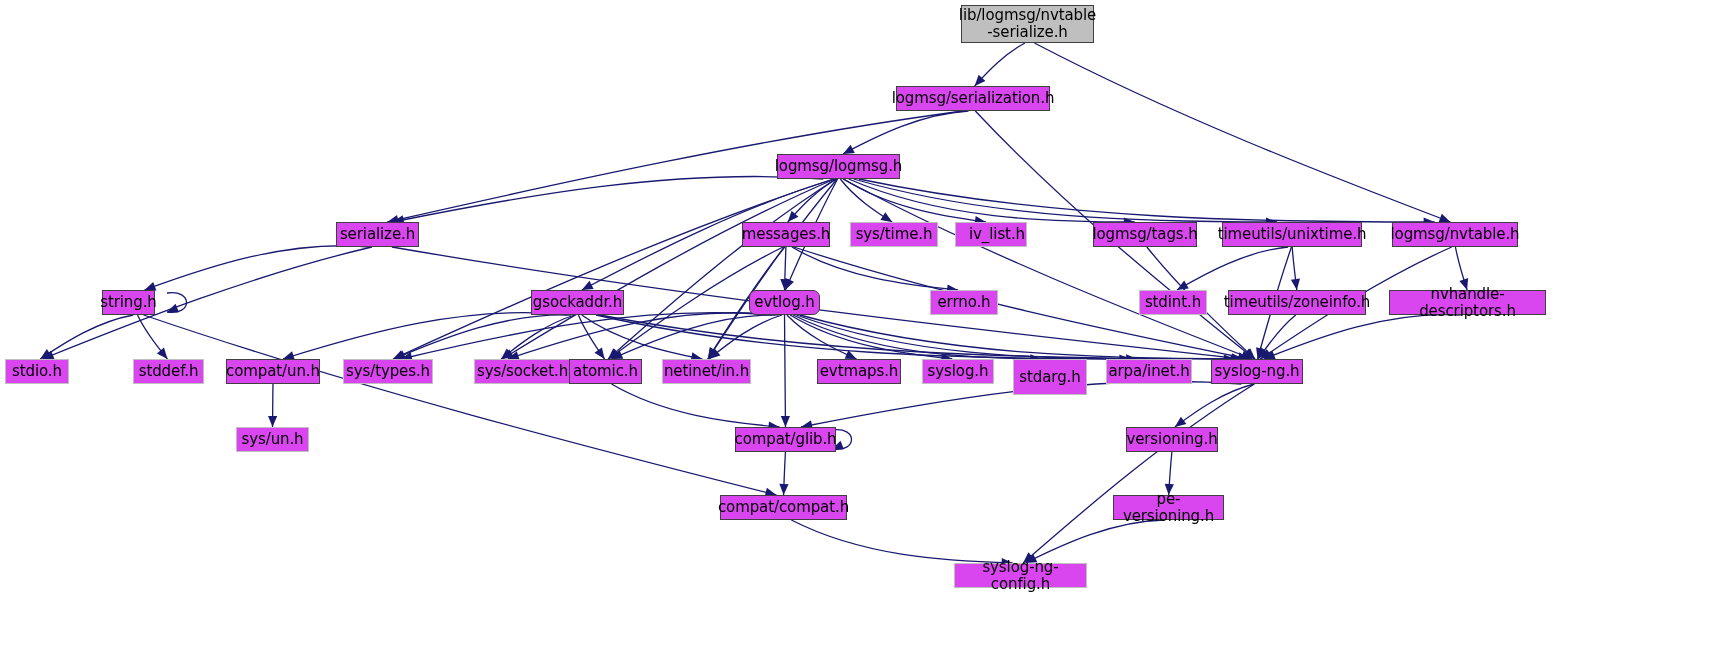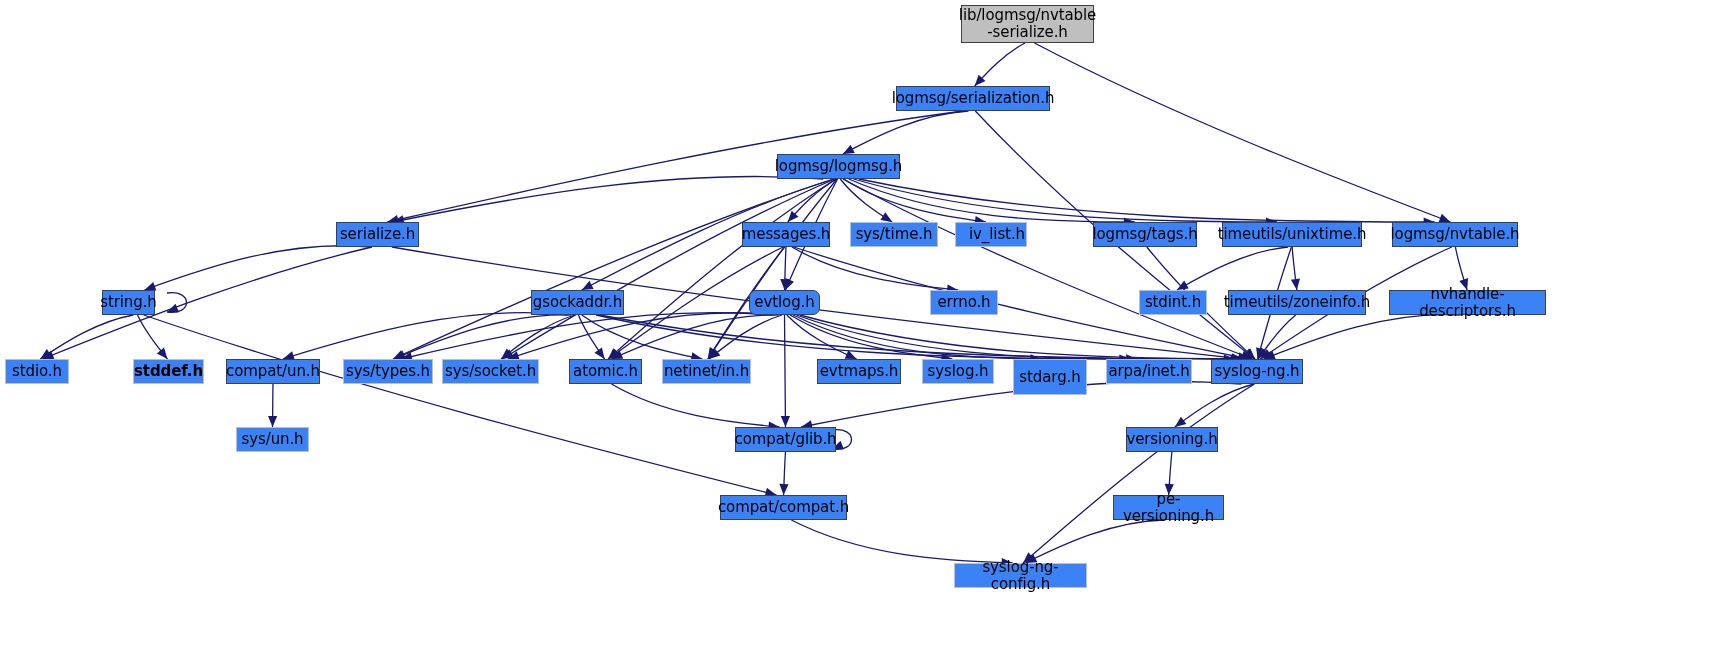--- a/index.html
+++ b/index.html
@@ -22,21 +22,21 @@
     width: 1714px;
     height: 649px;
   }
   .node-box {
     position: absolute;
     box-sizing: border-box;
     display: flex;
     align-items: center;
     justify-content: center;
     text-align: center;
-    background: #3b82f6;
+    background: #d946ef;
     border: 1px solid #c0c0c0;
     color: #000000;
     font-size: 15px;
     line-height: 1.12;
     white-space: pre-line;
     letter-spacing: -0.1px;
   }
   .node-box.strong {
     border: 1.6px solid #404040;
   }
@@ -205,24 +205,24 @@
       <div class="node-box strong" style="left: 1222px; top: 222px; width: 140px; height: 25px;">timeutils/unixtime.h</div>
       <div class="node-box strong" style="left: 1392px; top: 222px; width: 126px; height: 25px;">logmsg/nvtable.h</div>
       <div class="node-box strong" style="left: 102px; top: 290px; width: 53px; height: 25px;">string.h</div>
       <div class="node-box strong" style="left: 531px; top: 290px; width: 93px; height: 25px;">gsockaddr.h</div>
       <div class="node-box strong" style="left: 749px; top: 290px; width: 71px; height: 25px; border-radius: 7px;">evtlog.h</div>
       <div class="node-box " style="left: 930px; top: 290px; width: 68px; height: 25px;">errno.h</div>
       <div class="node-box " style="left: 1139px; top: 290px; width: 68px; height: 25px;">stdint.h</div>
       <div class="node-box strong" style="left: 1228px; top: 290px; width: 138px; height: 25px;">timeutils/zoneinfo.h</div>
       <div class="node-box strong" style="left: 1389px; top: 290px; width: 157px; height: 25px;">nvhandle-descriptors.h</div>
       <div class="node-box " style="left: 5px; top: 359px; width: 64px; height: 25px;">stdio.h</div>
-      <div class="node-box " style="left: 133px; top: 359px; width: 71px; height: 25px; font-weight: bold;">stddef.h</div>
+      <div class="node-box " style="left: 133px; top: 359px; width: 71px; height: 25px;">stddef.h</div>
       <div class="node-box strong" style="left: 226px; top: 359px; width: 94px; height: 25px;">compat/un.h</div>
       <div class="node-box " style="left: 343px; top: 359px; width: 90px; height: 25px;">sys/types.h</div>
-      <div class="node-box " style="left: 442px; top: 359px; width: 97px; height: 25px;">sys/socket.h</div>
+      <div class="node-box " style="left: 474px; top: 359px; width: 97px; height: 25px;">sys/socket.h</div>
       <div class="node-box strong" style="left: 569px; top: 359px; width: 73px; height: 25px;">atomic.h</div>
       <div class="node-box " style="left: 662px; top: 359px; width: 89px; height: 25px;">netinet/in.h</div>
       <div class="node-box strong" style="left: 817px; top: 359px; width: 84px; height: 25px;">evtmaps.h</div>
       <div class="node-box " style="left: 922px; top: 359px; width: 72px; height: 25px;">syslog.h</div>
       <div class="node-box " style="left: 1013px; top: 359px; width: 74px; height: 36px;">stdarg.h</div>
       <div class="node-box " style="left: 1106px; top: 359px; width: 86px; height: 25px;">arpa/inet.h</div>
       <div class="node-box strong" style="left: 1211px; top: 359px; width: 92px; height: 25px;">syslog-ng.h</div>
       <div class="node-box " style="left: 236px; top: 427px; width: 73px; height: 25px;">sys/un.h</div>
       <div class="node-box strong" style="left: 735px; top: 427px; width: 101px; height: 25px;">compat/glib.h</div>
       <div class="node-box strong" style="left: 1126px; top: 427px; width: 92px; height: 25px;">versioning.h</div>

